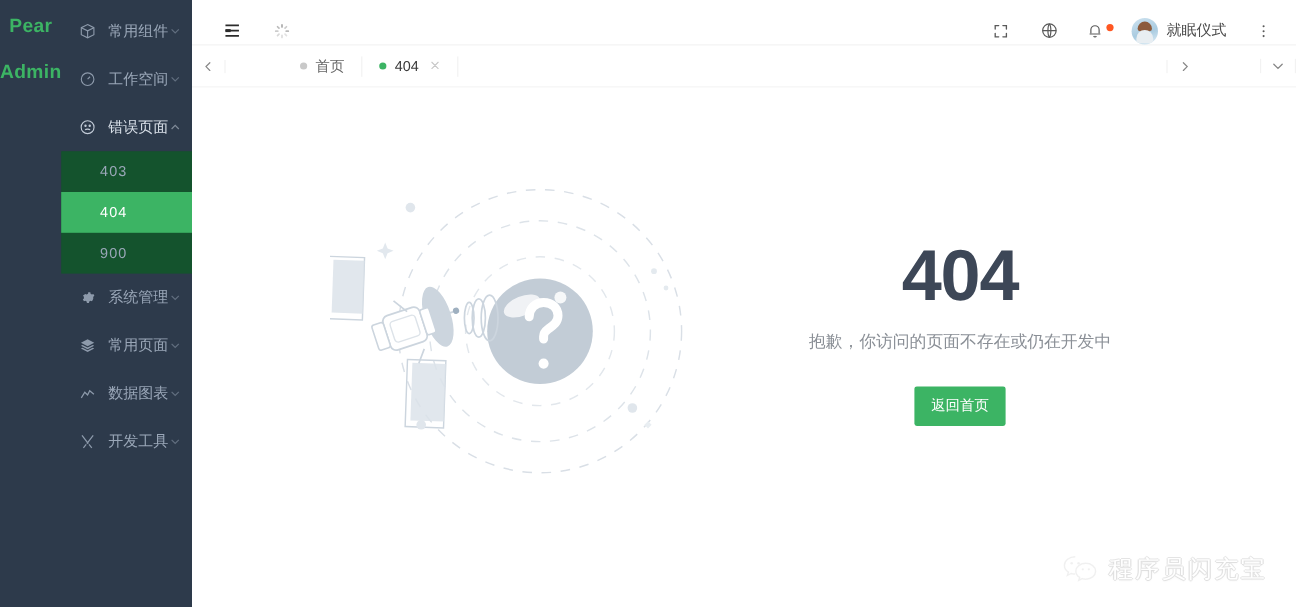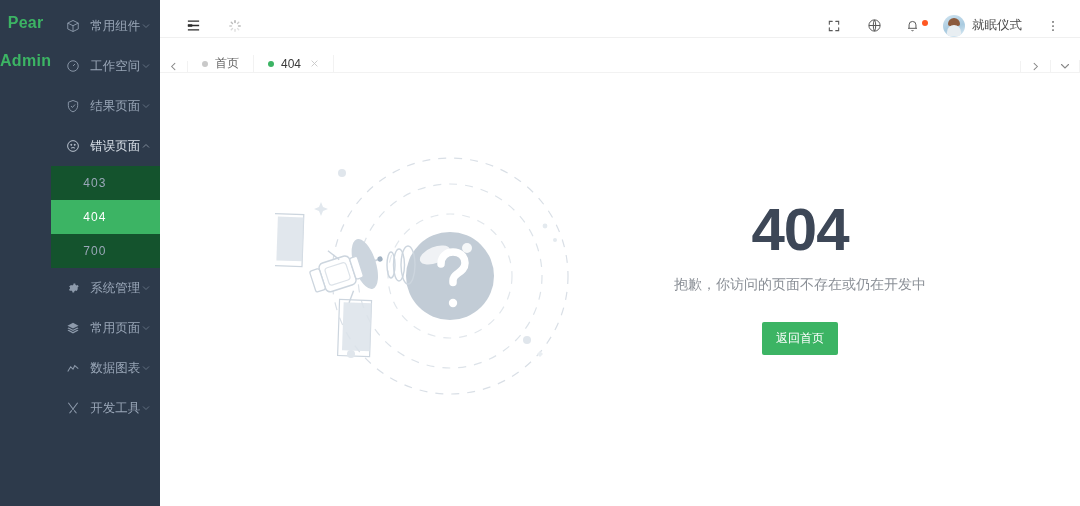--- a/index.html
+++ b/index.html
@@ -73,22 +73,22 @@
     background:#8c5a3c; border-radius:6px 6px 2px 2px;
   }
   .avatar::after {
     content:""; position:absolute; left:4px; top:10px; width:14px; height:11px;
     background:#e8eef2; border-radius:7px 7px 0 0;
   }
   .uname { font-size:12.5px; color:#4a4a4a; white-space:nowrap; }
 
   
   .tabbar {
-    height:35px; flex:0 0 35px; display:flex; align-items:flex-end;
-    background:#fff; border-bottom:1px solid #f2f2f2;
+    height:35px; flex:0 0 35px; display:flex; align-items:center;
+    background:#fff; border-bottom:1px solid #f2f2f2;gap:48px;
   }
   .tab-nav {
     width:28px; display:flex; align-items:center; justify-content:center;
     cursor:pointer; border-right:1px solid #f2f2f2;
   }
   .tab-nav.right { border-right:none; border-left:1px solid #f2f2f2; width:30px; }
   .tab-nav.down { border-left:1px solid #f2f2f2; width:30px; }
   .tab-nav svg { display:block; }
   .tabs { display:flex; align-items:stretch; flex:1; min-width:0; }
   .tab {
@@ -169,34 +169,20 @@
           </svg>
         </span>
         <span class="mi-label">工作空间</span>
         <span class="mi-arrow">
           <svg viewBox="0 0 24 24" fill="none" stroke="#8d9aab" stroke-width="2">
               <path d="M6 9l6 6 6-6"></path>
             </svg>
         </span>
       </div>
 
-      <div class="menu-item">
-        <span class="mi-icon">
-          <svg viewBox="0 0 24 24" fill="none" stroke="#8d9aab" stroke-width="1.6">
-            <path d="M12 2.5l8 3v6c0 5-3.4 9-8 10.5C7.4 20.5 4 16.5 4 11.5v-6z"></path>
-              <path d="M8.5 12l2.5 2.5 4.5-5"></path>
-          </svg>
-        </span>
-        <span class="mi-label">结果页面</span>
-        <span class="mi-arrow">
-          <svg viewBox="0 0 24 24" fill="none" stroke="#8d9aab" stroke-width="2">
-              <path d="M6 9l6 6 6-6"></path>
-            </svg>
-        </span>
-      </div>
 
       <div class="menu-item open">
         <span class="mi-icon">
           <svg viewBox="0 0 24 24" fill="none" stroke="#c3ccd8" stroke-width="1.6">
             <circle cx="12" cy="12" r="9.2"></circle>
               <circle cx="9" cy="10" r=".9" fill="#c3ccd8"></circle>
             <circle cx="15" cy="10" r=".9" fill="#c3ccd8"></circle>
               <path d="M8.5 16c1-1.6 5.8-1.8 7 0"></path>
           </svg>
         </span>
@@ -209,21 +195,21 @@
       </div>
 
       <div class="submenu">
         <div class="sub-item">
           <span>403</span>
         </div>
         <div class="sub-item active">
           <span>404</span>
         </div>
         <div class="sub-item">
-          <span>700</span>
+          <span>900</span>
         </div>
       </div>
 
       <div class="menu-item">
         <span class="mi-icon">
           <svg viewBox="0 0 24 24" fill="#8d9aab">
             <path d="M12 8.2a3.8 3.8 0 100 7.6 3.8 3.8 0 000-7.6zm0 6a2.2 2.2 0 110-4.4 2.2 2.2 0 010 4.4z"></path>
             <path d="M20.1 13.2l-.1-1.2.1-1.2 1.6-1.3-1.5-2.6-2 .7-2-1.2-.3-2.1h-3l-.3 2.1-2 1.2-2-.7L5.2 9.5l1.6 1.3-.1 1.2.1 1.2-1.6 1.3 1.5 2.6 2-.7 2 1.2.3 2.1h3l.3-2.1 2-1.2 2 .7 1.5-2.6z"></path>
           </svg>
         </span>
@@ -436,17 +422,30 @@
         </div>
 
         <div class="err-text">
           <div class="err-code">404</div>
           <div class="err-desc">抱歉，你访问的页面不存在或仍在开发中</div>
           <button class="err-btn">返回首页</button>
         </div>
 
       </div>
 
+      <div class="watermark">
+        <span class="wm-icon">
+          <svg width="30" height="26" viewBox="0 0 34 30" fill="none" stroke="#e3e3e3" stroke-width="1.4">
+            <path d="M12.5 2.2C6.6 2.2 2 6 2 10.6c0 2.6 1.5 4.9 3.9 6.4l-1 3.1 3.6-1.8c1.2.35 2.5.55 3.9.55"></path>
+            <circle cx="9" cy="8.5" r="1.25" fill="#e3e3e3" stroke="none"></circle>
+            <circle cx="15.6" cy="8.5" r="1.25" fill="#e3e3e3" stroke="none"></circle>
+            <path d="M22.5 8.6c5.3 0 9.5 3.4 9.5 7.6 0 4.2-4.2 7.6-9.5 7.6-1.2 0-2.4-.17-3.4-.5l-3.3 1.6.9-2.8C14.5 20.8 13 18.7 13 16.2c0-4.2 4.2-7.6 9.5-7.6z"></path>
+            <circle cx="19.7" cy="14.3" r="1.1" fill="#e3e3e3" stroke="none"></circle>
+            <circle cx="25.5" cy="14.3" r="1.1" fill="#e3e3e3" stroke="none"></circle>
+          </svg>
+        </span>
+        <span class="wm-text">程序员闪充宝</span>
+      </div>
 
     </section>
 
   </div>
 </div>
 
 </body></html>

